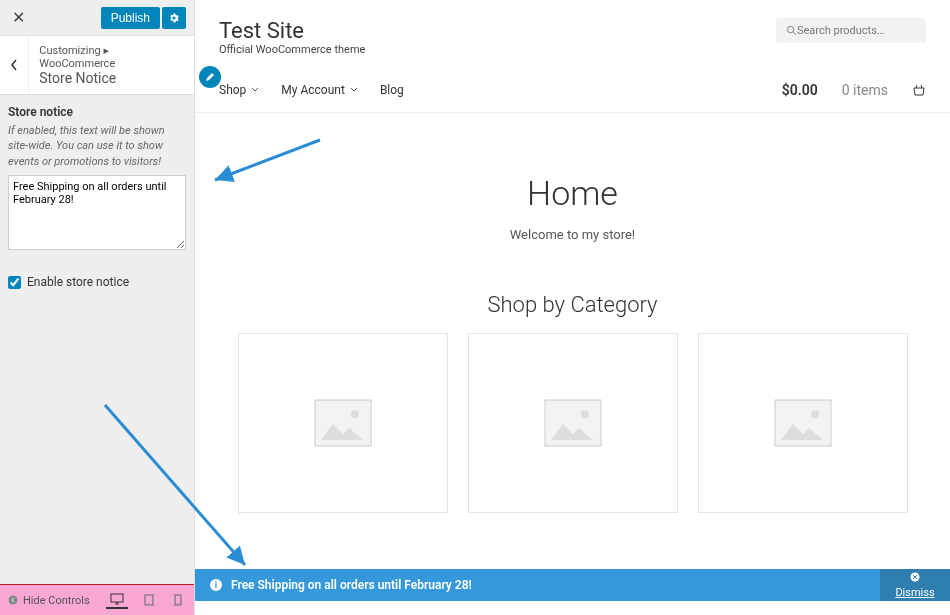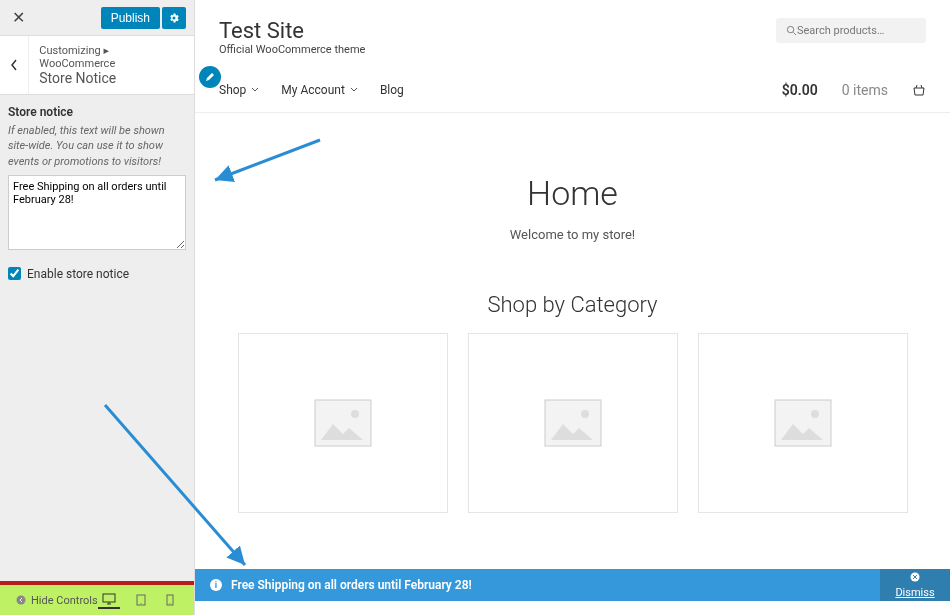--- a/index.html
+++ b/index.html
@@ -17,24 +17,24 @@
 .sb-crumb { display: flex; align-items: center; background: #fff; border-bottom: 1px solid #ddd; }
 .back-chev { width: 30px; display: flex; align-items: center; justify-content: center; font-size: 14px; cursor: pointer; border-right: 1px solid #eee; align-self: stretch; }
 .crumb-body { padding: 8px 10px; }
 .crumb-line { font-size: 11px; color: #555; }
 .crumb-title { font-size: 14px; color: #555; }
 
 .sb-section { padding: 10px 8px 8px; }
 .sect-h { font-weight: 600; font-size: 12px; color: #333; margin-bottom: 4px; }
 .sect-desc { font-size: 11px; color: #666; font-style: italic; line-height: 1.4; margin-bottom: 6px; }
 .notice-ta { width: 100%; height: 75px; border: 1px solid #ccc; background: #fff; font-family: inherit; font-size: 11px; padding: 4px; resize: vertical; }
-.chkrow { display: flex; align-items: flex-start; gap: 6px; margin-top: 14px; font-size: 12px; color: #333; }
+.chkrow { display: flex; align-items: center; gap: 6px; margin-top: 22px; font-size: 12px; color: #333; }
 .chkrow input { accent-color: #0085ba; }
 
-.sb-footer { margin-top: auto; border-top: 4px solid #b91c1c; background: #bef264; display: flex; align-items: center; justify-content: space-between; padding: 6px 16px; font-size: 11px; }
+.sb-footer { margin-top: auto; border-top: 1px solid #b91c1c; background: #f9a8d4; display: flex; align-items: center; justify-content: space-between; padding: 6px 8px; font-size: 11px; }
 .hidectrl { display: flex; align-items: center; gap: 5px; cursor: pointer; color: #555; }
 .devs { display: flex; gap: 12px; }
 .devbtn { cursor: pointer; color: #555; display: flex; align-items: center; padding: 2px 4px; }
 .devbtn.active { border-bottom: 2px solid #333; }
 
 
 .preview { flex: 1; background: #fff; position: relative; display: flex; flex-direction: column; overflow: hidden; }
 .pv-header { padding: 18px 24px 6px; position: relative; display: flex; justify-content: space-between; align-items: flex-start; }
 .site-title { font-size: 22px; font-weight: 400; color: #333; }
 .site-tag { font-size: 11px; color: #444; text-align: right; }

